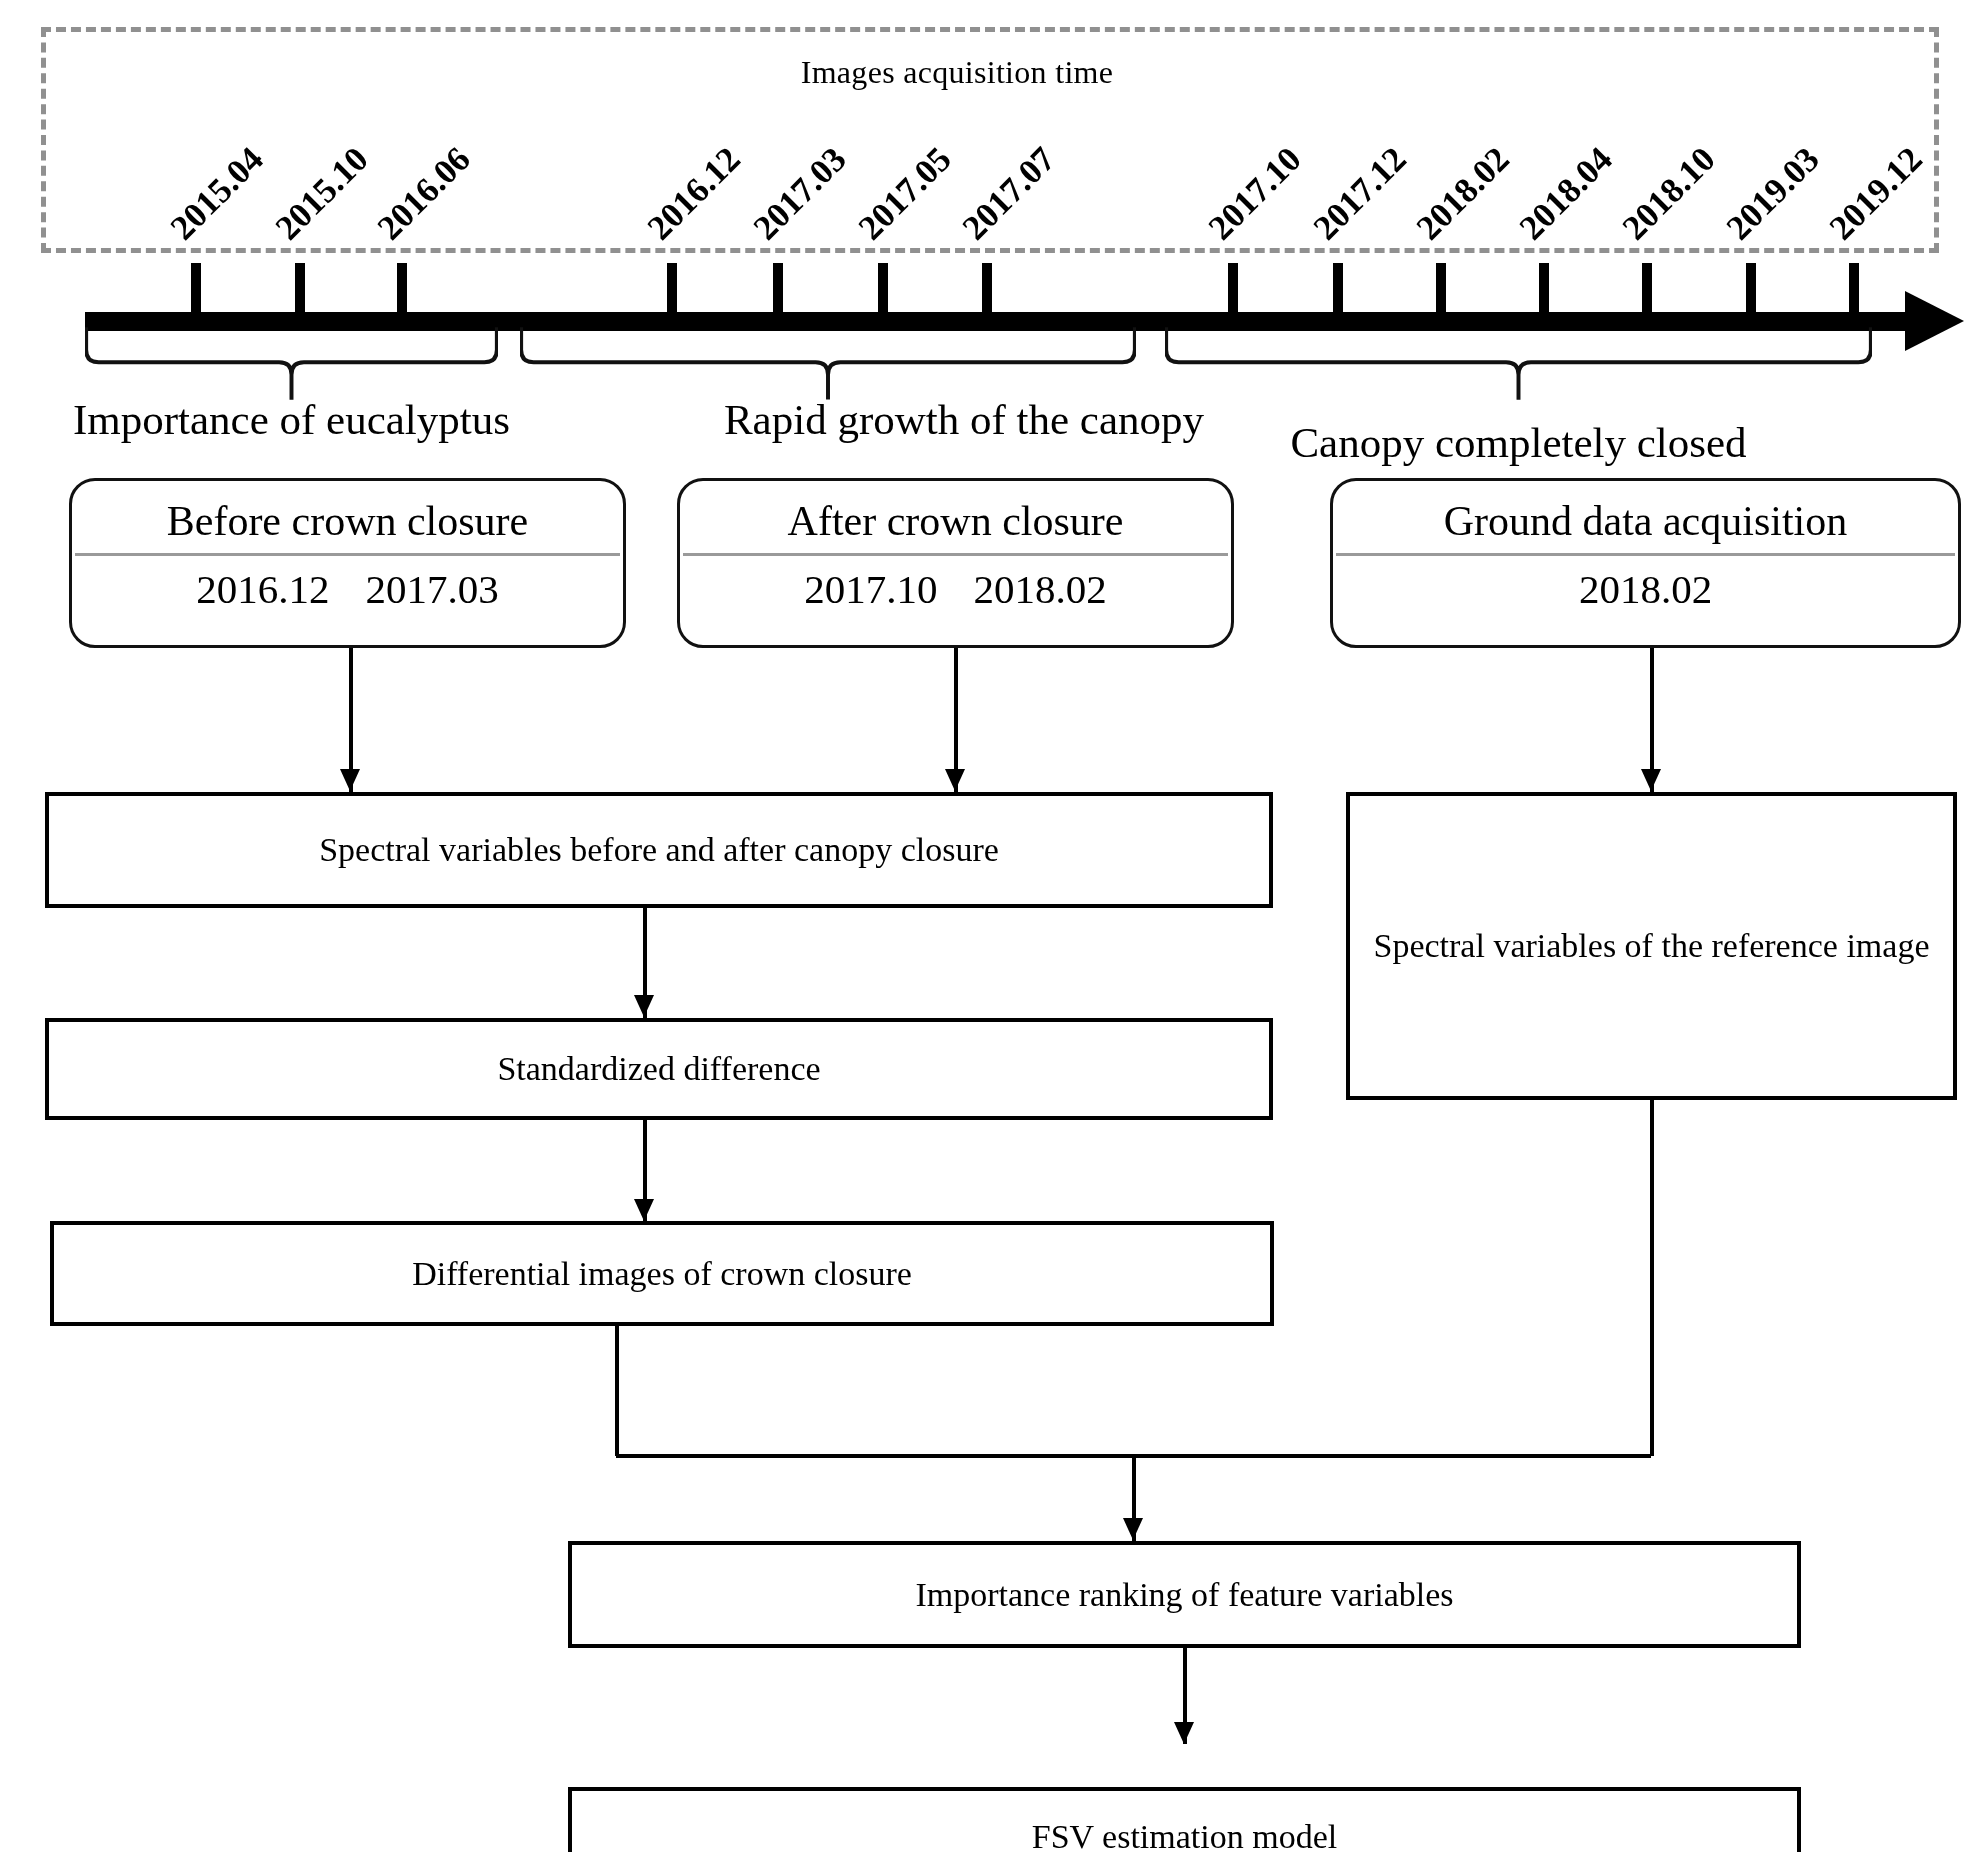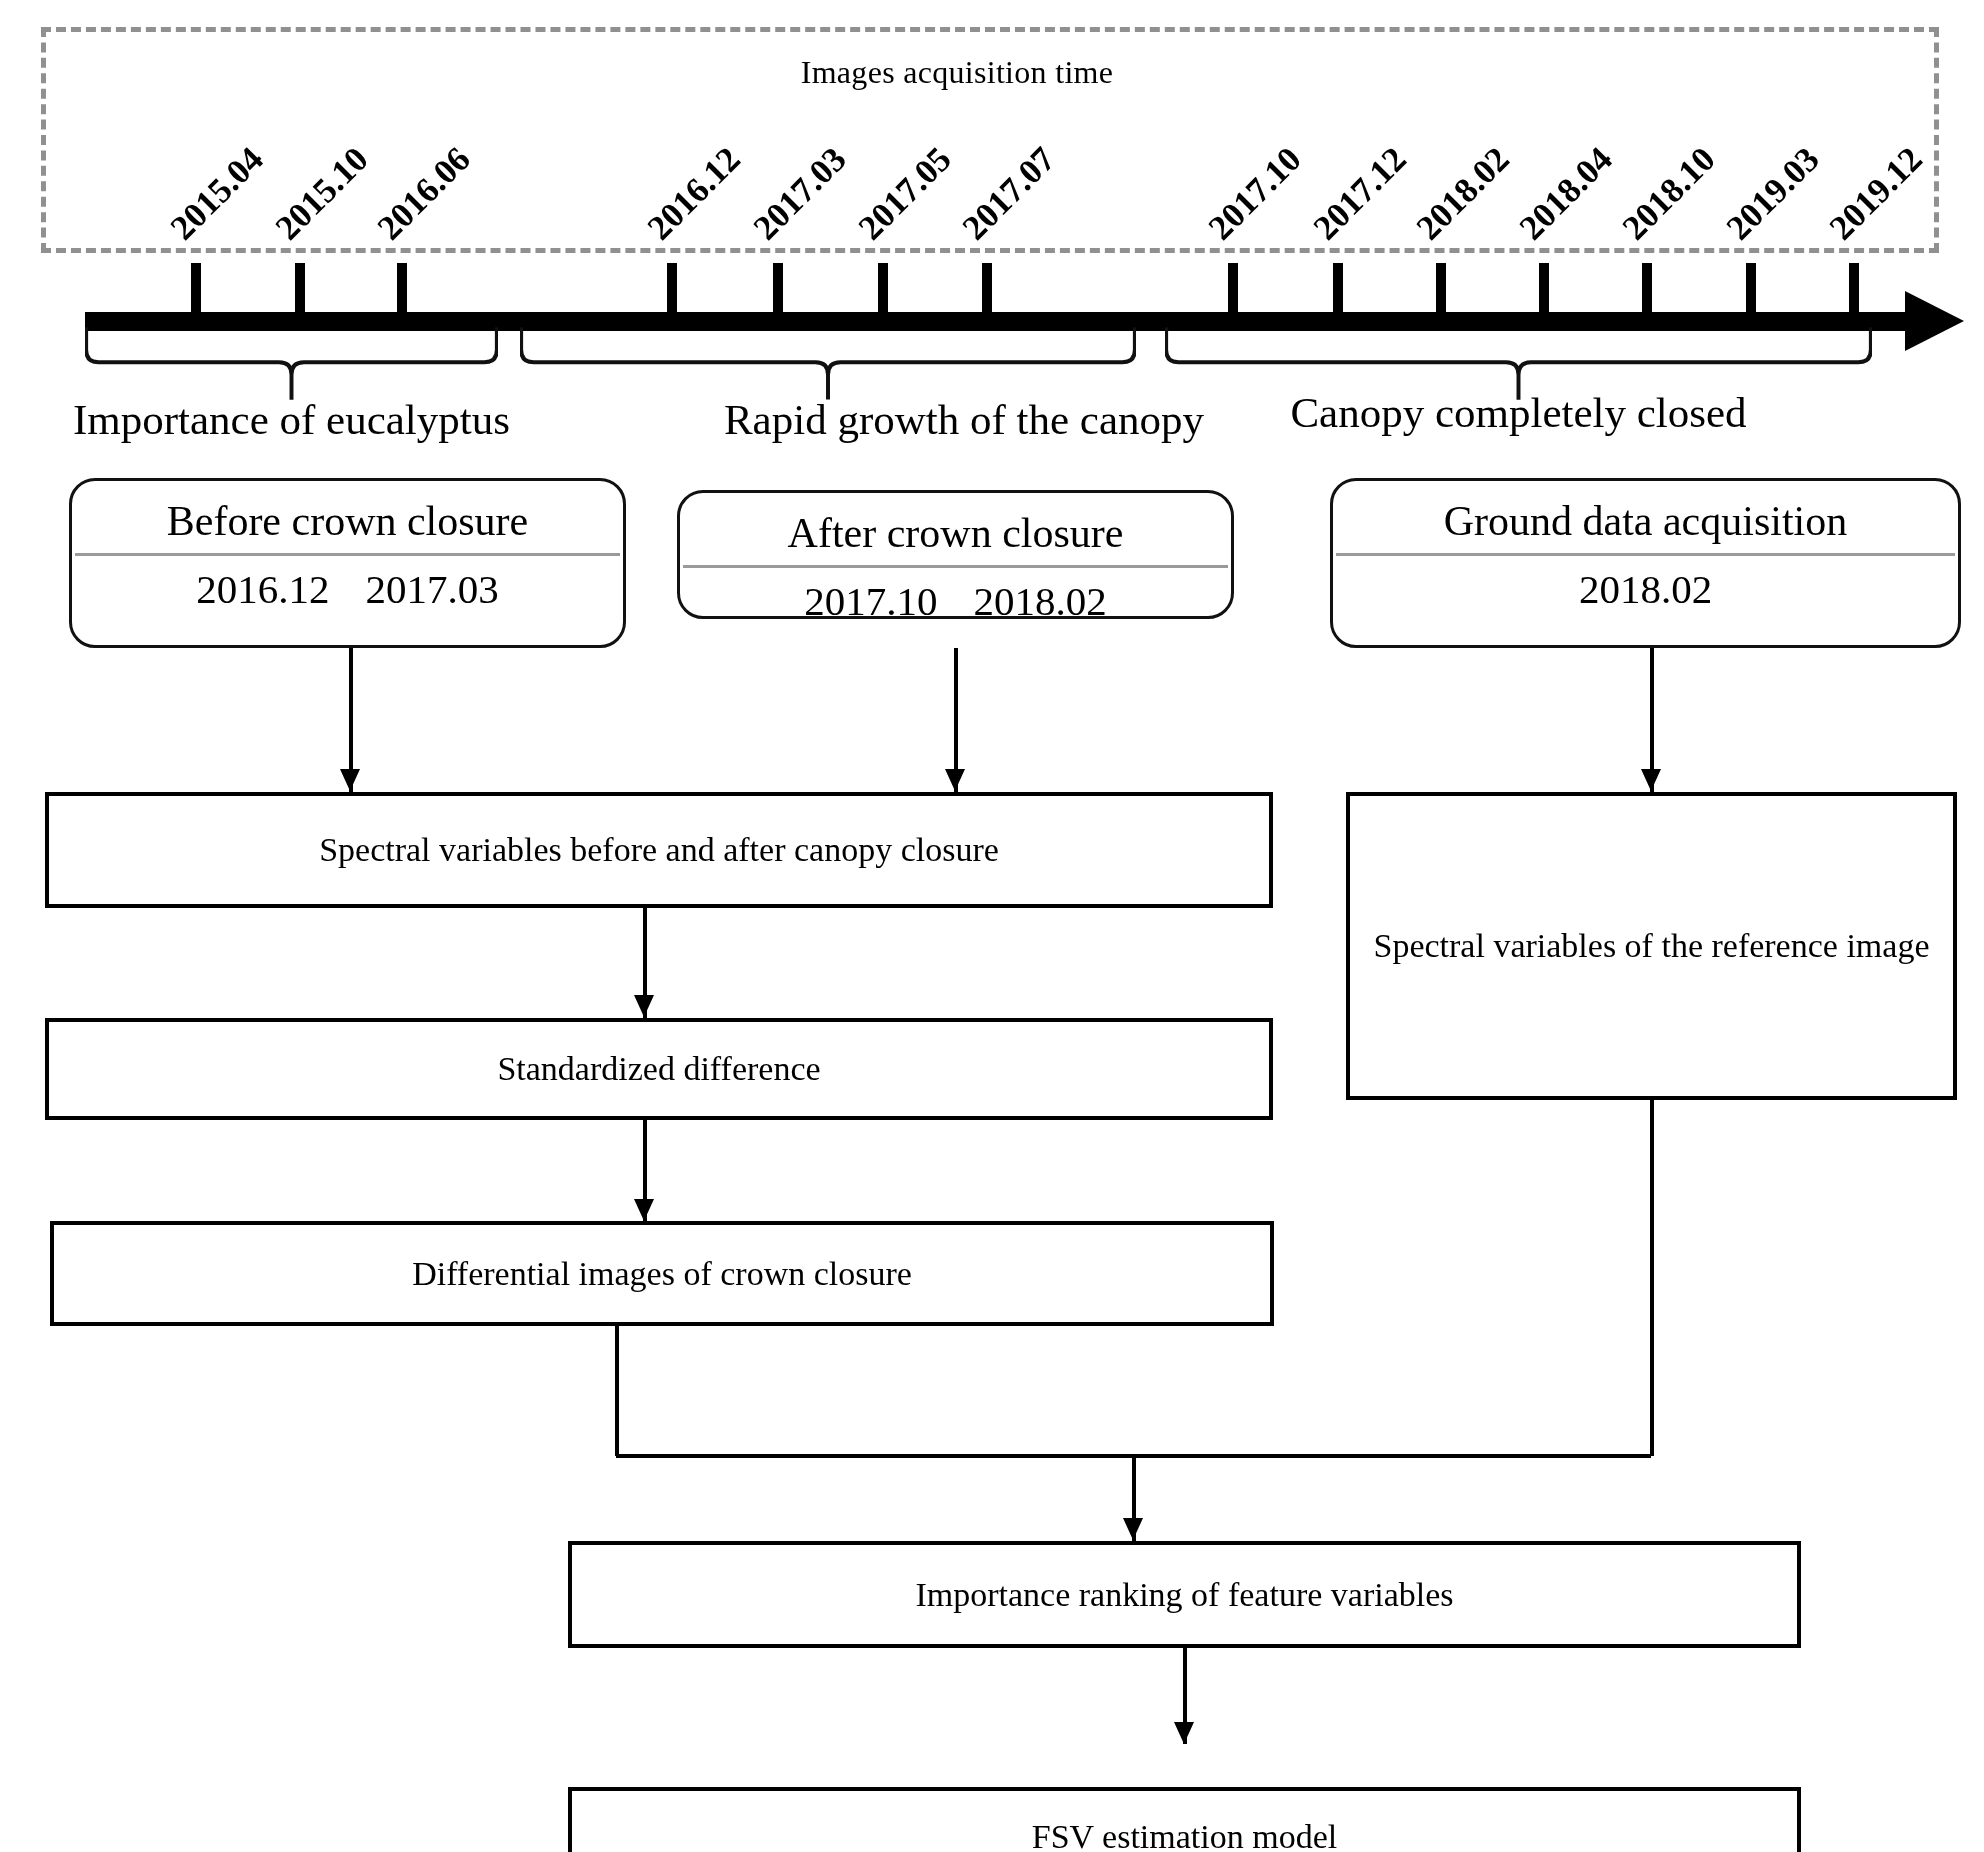--- a/index.html
+++ b/index.html
@@ -127,30 +127,30 @@
           <path d="M2,0 L2,40 Q2,62 24,62 L343,62 Q365,62 365,84 L365,128 L365,84 Q365,62 387,62 L706,62 Q728,62 728,40 L728,0" fill="none" stroke="#111" stroke-width="7"></path>
         </svg></div>
       <div class="brace-label" style="left: 17px; top: 396px; width: 549px;">Importance of eucalyptus</div>
       <div class="brace-wrap" style="left: 520px; top: 327px; width: 616px; height: 74px;"><svg width="616" height="74" viewBox="0 0 1090 130" xmlns="http://www.w3.org/2000/svg">
           <path d="M2,0 L2,40 Q2,62 24,62 L523,62 Q545,62 545,84 L545,128 L545,84 Q545,62 567,62 L1066,62 Q1088,62 1088,40 L1088,0" fill="none" stroke="#111" stroke-width="7"></path>
         </svg></div>
       <div class="brace-label" style="left: 452px; top: 396px; width: 752px; text-align: right;">Rapid growth of the canopy</div>
       <div class="brace-wrap" style="left: 1165px; top: 327px; width: 707px; height: 74px;"><svg width="707" height="74" viewBox="0 0 1250 130" xmlns="http://www.w3.org/2000/svg">
           <path d="M2,0 L2,40 Q2,62 24,62 L603,62 Q625,62 625,84 L625,128 L625,84 Q625,62 647,62 L1226,62 Q1248,62 1248,40 L1248,0" fill="none" stroke="#111" stroke-width="7"></path>
         </svg></div>
-      <div class="brace-label" style="left: 1097px; top: 389px; width: 843px;">Canopy completely closed</div>
+      <div class="brace-label" style="left: 1097px; top: 419px; width: 843px;">Canopy completely closed</div>
     </div>
 
   <div id="cards">
       <div class="card" style="left: 69px; top: 478px; width: 557px; height: 170px;">
         <div class="card-title">Before crown closure</div>
         <div class="card-divider"></div>
         <div class="card-dates"><span>2016.12</span><span class="gap"></span><span>2017.03</span></div>
       </div>
-      <div class="card" style="left: 677px; top: 478px; width: 557px; height: 129px; margin-top: 12px;">
+      <div class="card" style="left: 677px; top: 478px; width: 557px; height: 170px;">
         <div class="card-title">After crown closure</div>
         <div class="card-divider"></div>
         <div class="card-dates"><span>2017.10</span><span class="gap"></span><span>2018.02</span></div>
       </div>
       <div class="card" style="left: 1319px; top: 478px; width: 631px; height: 170px; margin-left: 11px;">
         <div class="card-title">Ground data acquisition</div>
         <div class="card-divider"></div>
         <div class="card-dates"><span>2018.02</span></div>
       </div>
     </div>

